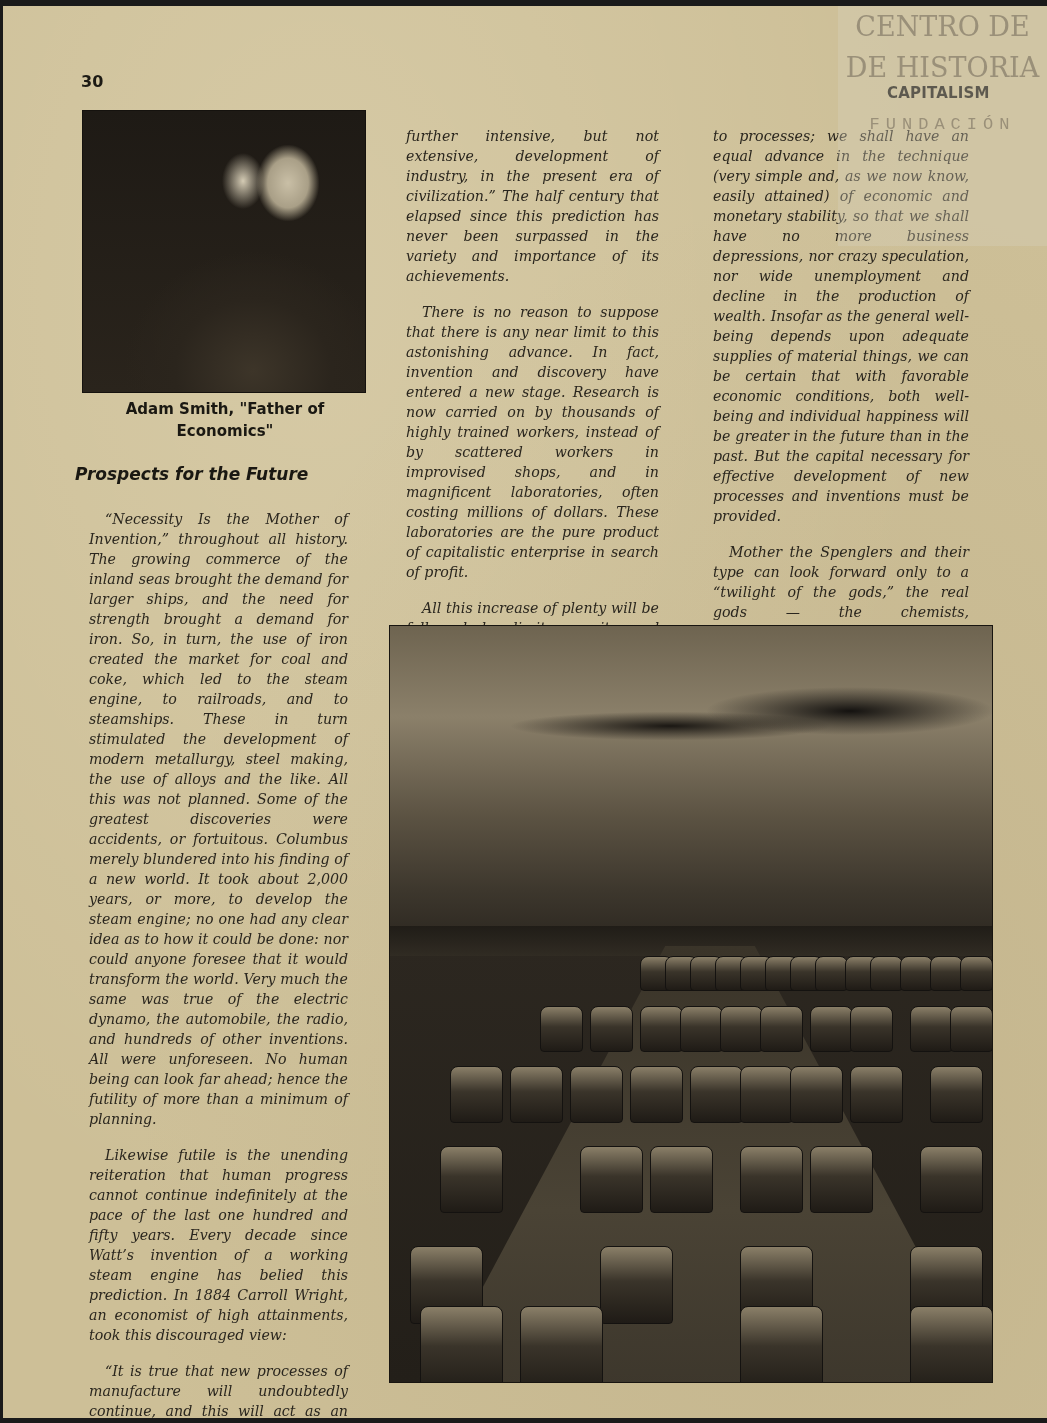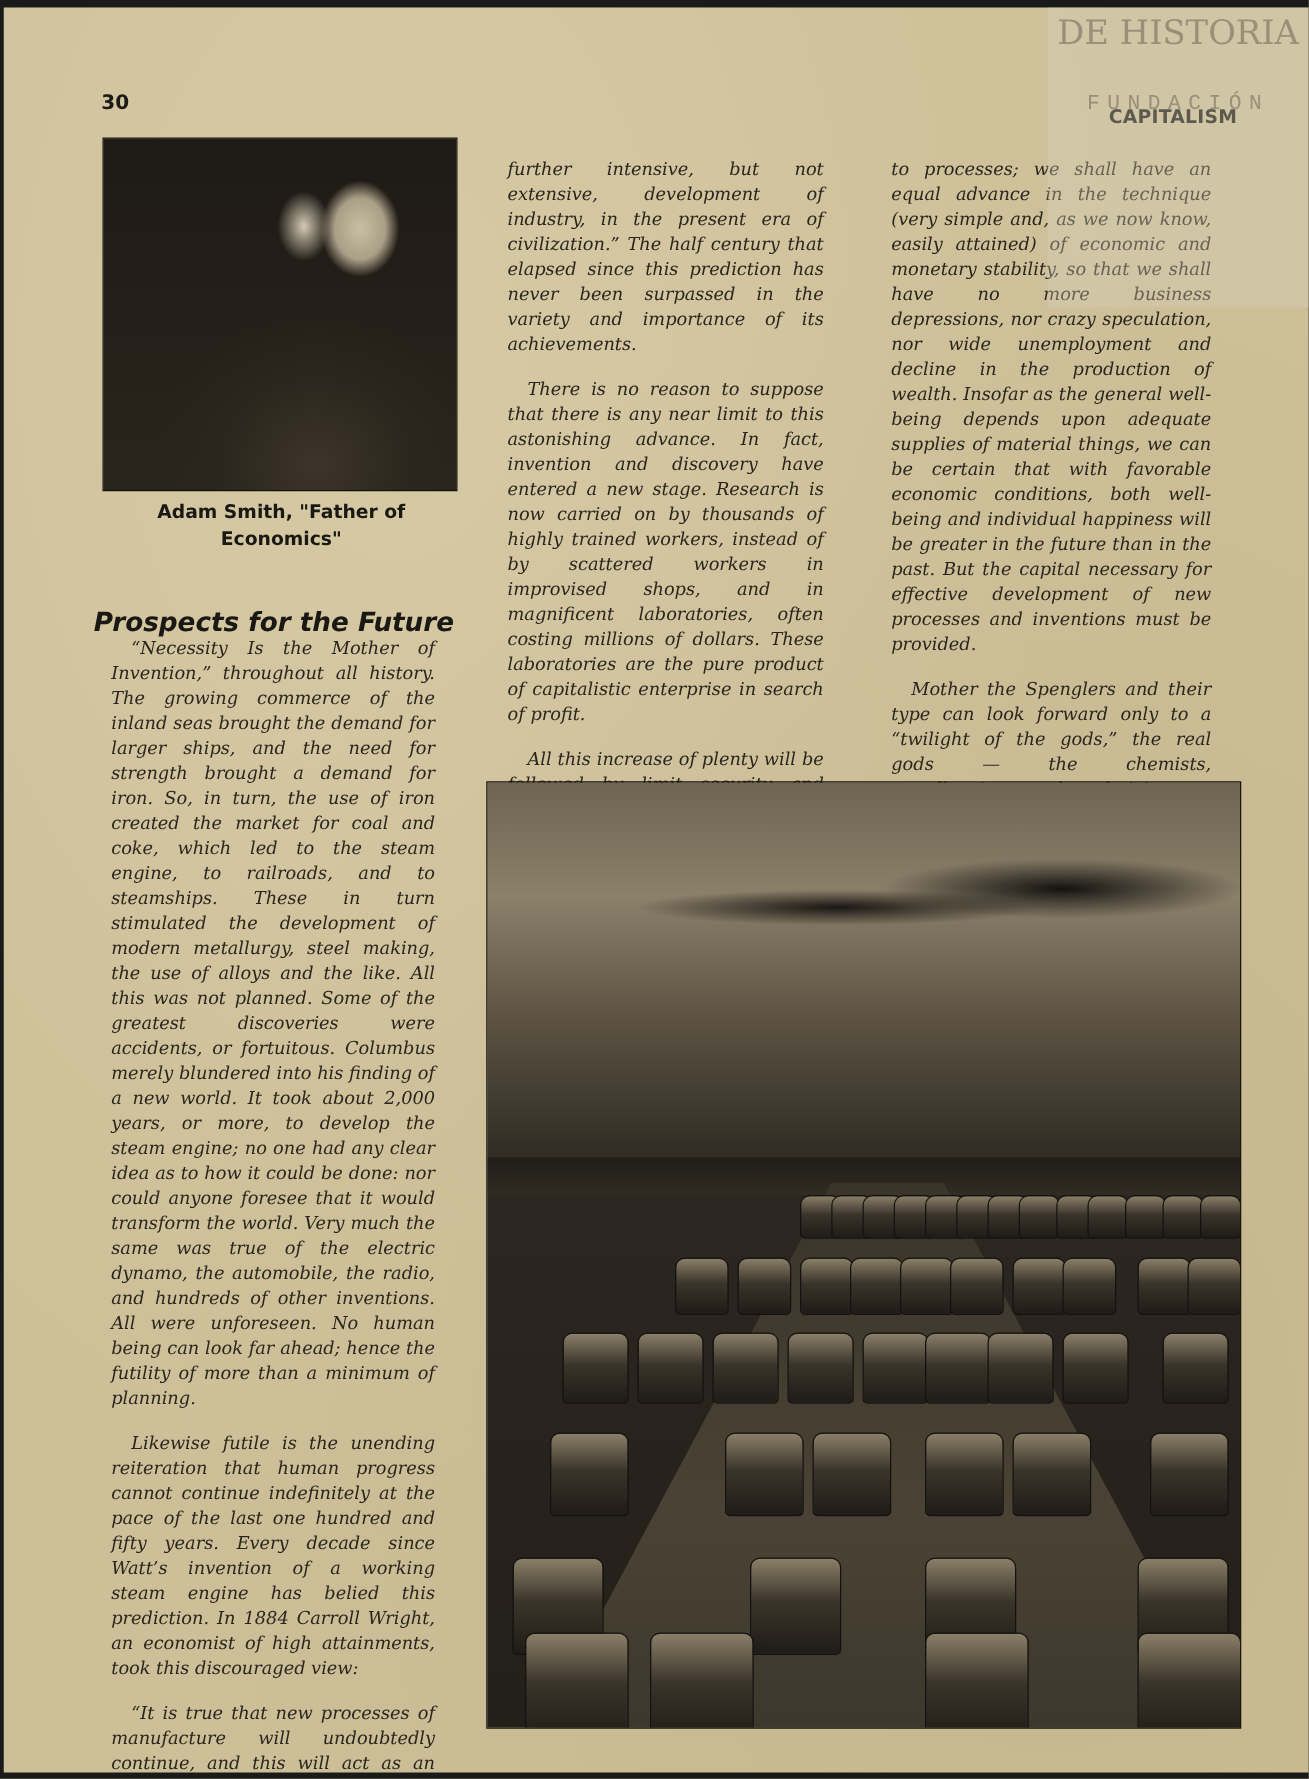--- a/index.html
+++ b/index.html
@@ -37,22 +37,22 @@
         radial-gradient(ellipse 30px 40px at 160px 70px, #d4cbb4 0%, rgba(0,0,0,0) 70%),
         radial-gradient(ellipse 130px 120px at 170px 260px, #3d3529 0%, #2b251d 60%, rgba(0,0,0,0) 100%),
         linear-gradient(180deg, #1e1a15, #2a241c);
       border: 1px solid #15120e;
     }
     .caption {
       position: absolute; left: 82px; top: 392px; width: 280px; text-align: center;
       font-family: "DejaVu Sans", sans-serif; font-weight: bold; font-size: 15px; line-height: 22px; color: #1a1812;
     }
     .section-head {
-      position: absolute; left: 72px; top: 480px; font-family: "DejaVu Sans", sans-serif;
-      font-weight: bold; font-style: italic; font-size: 21px; color: #1a1812;
+      position: absolute; left: 72px; top: 458px; font-family: "DejaVu Sans", sans-serif;
+      font-weight: bold; font-style: italic; font-size: 17px; color: #1a1812;
     }
     .col {
       position: absolute; font-family: "DejaVu Serif", serif; font-size: 14.2px; line-height: 20px;
       color: #2a261e; text-align: justify; hyphens: manual;
     }
     .col p { margin: 16px; text-indent: 16px; font-style: italic; }
     .col p.cont { text-indent: 0; }
     .col-1 { left: 70px; top: 487px; width: 291px; }
     .col-2 { left: 387px; top: 104px; width: 285px; }
     .col-3 { left: 694px; top: 104px; width: 288px; }
@@ -164,15 +164,16 @@
         <div class="car" style="left: 520px; top: 620px; width: 71px; height: 76px;"></div>
         <div class="car" style="left: 30px; top: 680px; width: 81px; height: 87px;"></div>
         <div class="car" style="left: 130px; top: 680px; width: 81px; height: 87px;"></div>
         <div class="car" style="left: 350px; top: 680px; width: 81px; height: 87px;"></div>
         <div class="car" style="left: 520px; top: 680px; width: 81px; height: 87px;"></div>
       </div>
   </div>
 </div>
 
 <div class="watermark">
+  <div>CENTRO DE</div>
   <div>DE HISTORIA</div>
   <div class="wm-line4">FUNDACIÓN</div>
 </div>
 
 </body></html>

